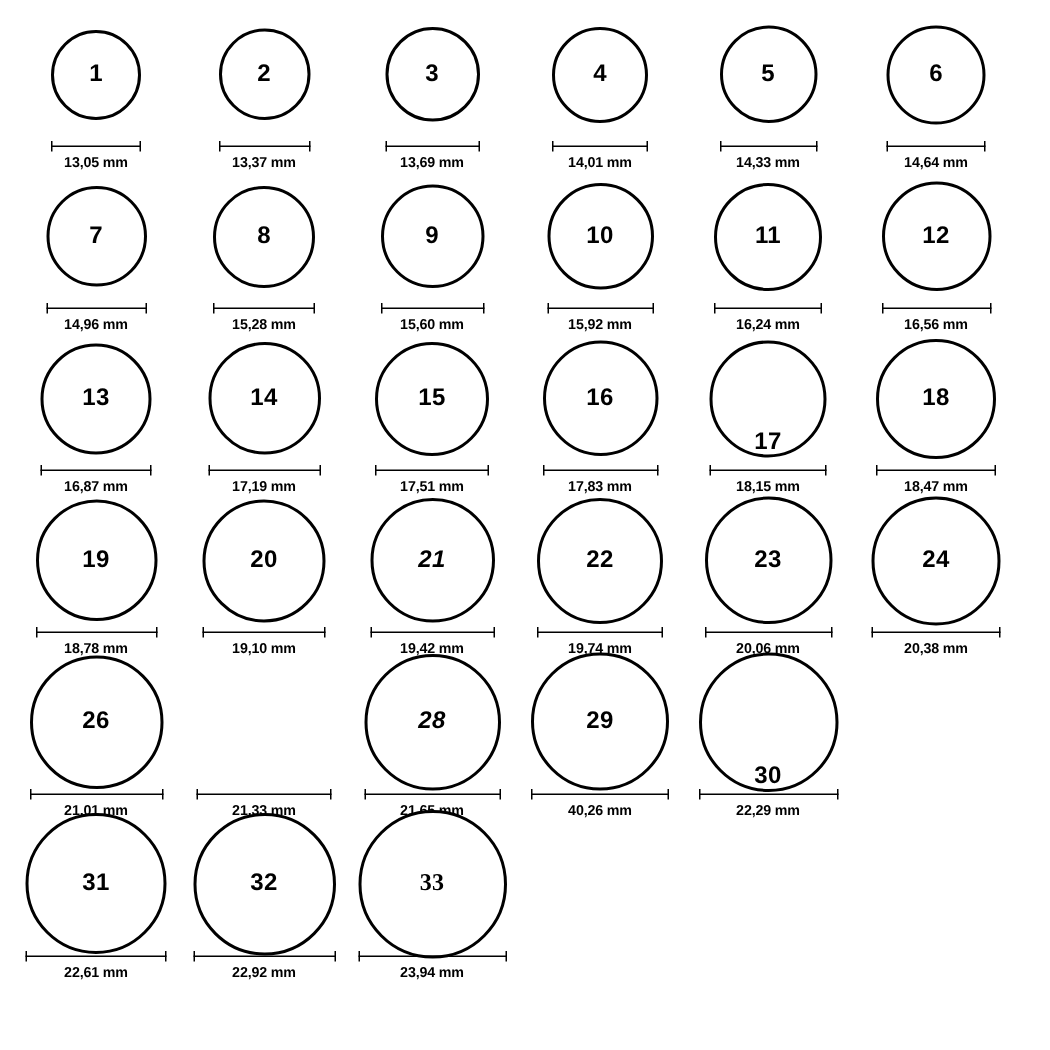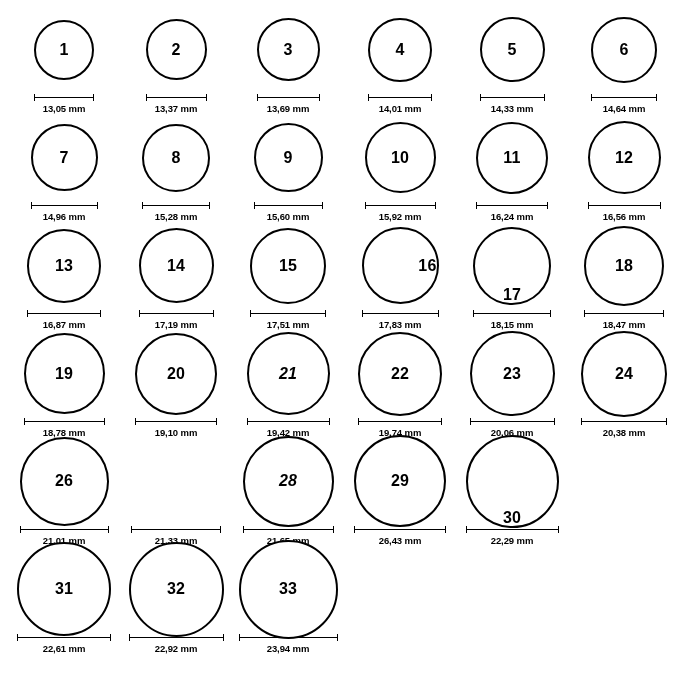--- a/index.html
+++ b/index.html
@@ -310,21 +310,21 @@
         <div class="ring-measure">
           <div class="measure-bar" style="width: 76px;">
             <span class="cap left"></span>
             <span class="cap right"></span>
           </div>
           <div class="measure-label">17,51 mm</div>
         </div>
       </div>
       <div class="ring-cell">
         <div class="ring-circle-wrap">
-          <div class="ring-circle" style="width: 77px; height: 77px; justify-content: flex-end;">
+          <div class="ring-circle" style="width: 77px; height: 77px;">
             <span class="ring-number">16</span>
           </div>
         </div>
         <div class="ring-measure">
           <div class="measure-bar" style="width: 77px;">
             <span class="cap left"></span>
             <span class="cap right"></span>
           </div>
           <div class="measure-label">17,83 mm</div>
         </div>
@@ -486,21 +486,21 @@
         <div class="ring-circle-wrap">
           <div class="ring-circle" style="width: 92px; height: 92px;">
             <span class="ring-number">29</span>
           </div>
         </div>
         <div class="ring-measure">
           <div class="measure-bar" style="width: 92px;">
             <span class="cap left"></span>
             <span class="cap right"></span>
           </div>
-          <div class="measure-label">26,43 mm</div>
+          <div class="measure-label">40,26 mm</div>
         </div>
       </div>
       <div class="ring-cell">
         <div class="ring-circle-wrap">
           <div class="ring-circle" style="width: 93px; height: 93px; align-items: flex-end;">
             <span class="ring-number">30</span>
           </div>
         </div>
         <div class="ring-measure">
           <div class="measure-bar" style="width: 93px;">
@@ -535,21 +535,21 @@
         <div class="ring-measure">
           <div class="measure-bar" style="width: 95px;">
             <span class="cap left"></span>
             <span class="cap right"></span>
           </div>
           <div class="measure-label">22,92 mm</div>
         </div>
       </div>
       <div class="ring-cell">
         <div class="ring-circle-wrap">
-          <div class="ring-circle" style="width: 99px; height: 99px;">
+          <div class="ring-circle" style="width: 99px; height: 99px; font-family: Liberation Serif, serif;">
             <span class="ring-number">33</span>
           </div>
         </div>
         <div class="ring-measure">
           <div class="measure-bar" style="width: 99px;">
             <span class="cap left"></span>
             <span class="cap right"></span>
           </div>
           <div class="measure-label">23,94 mm</div>
         </div>

